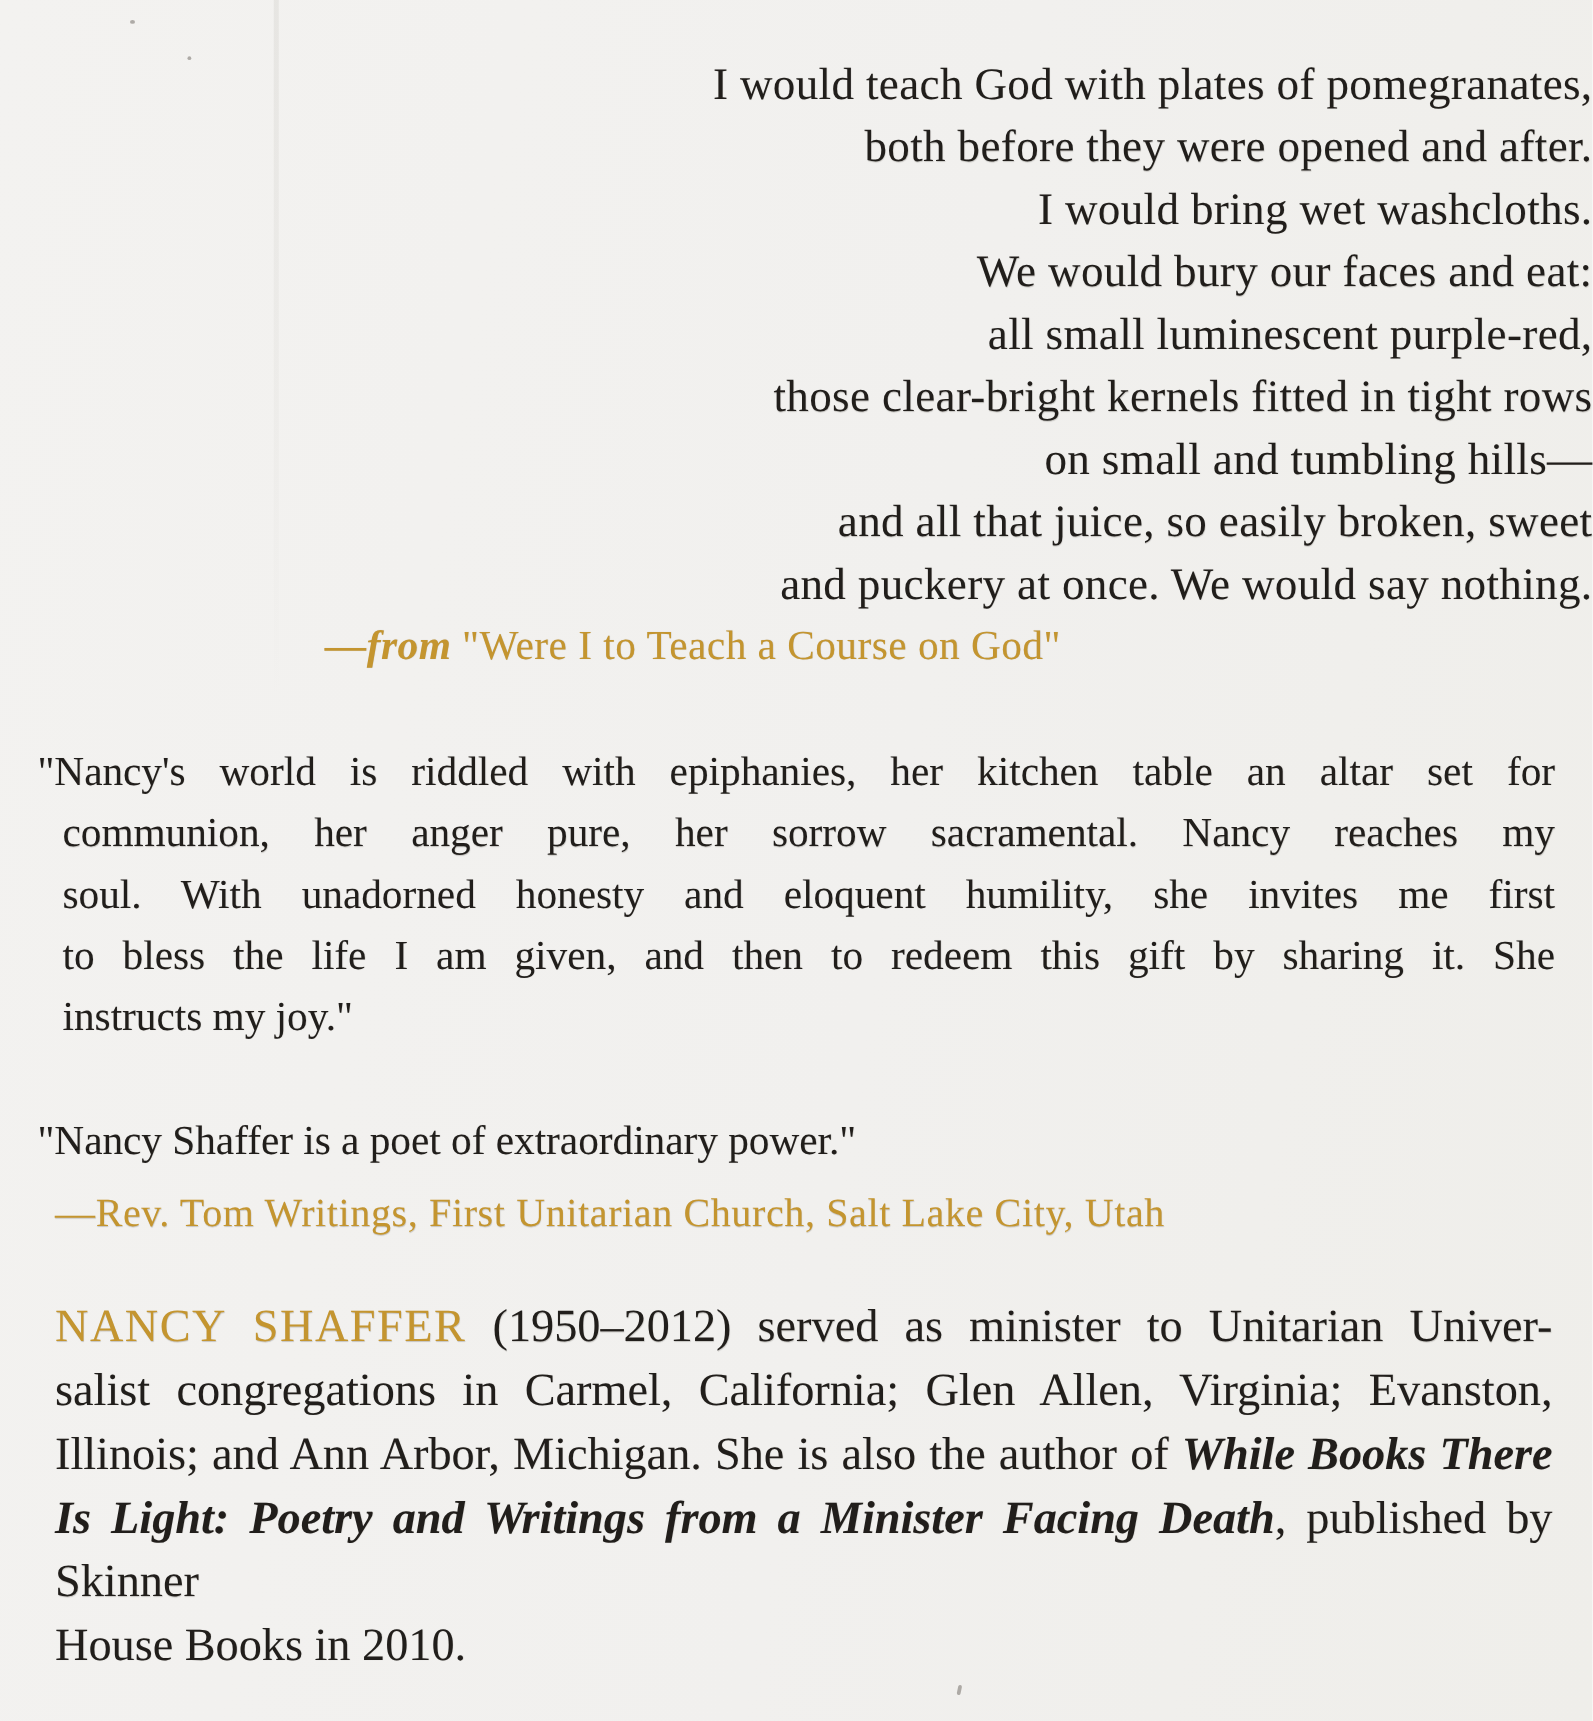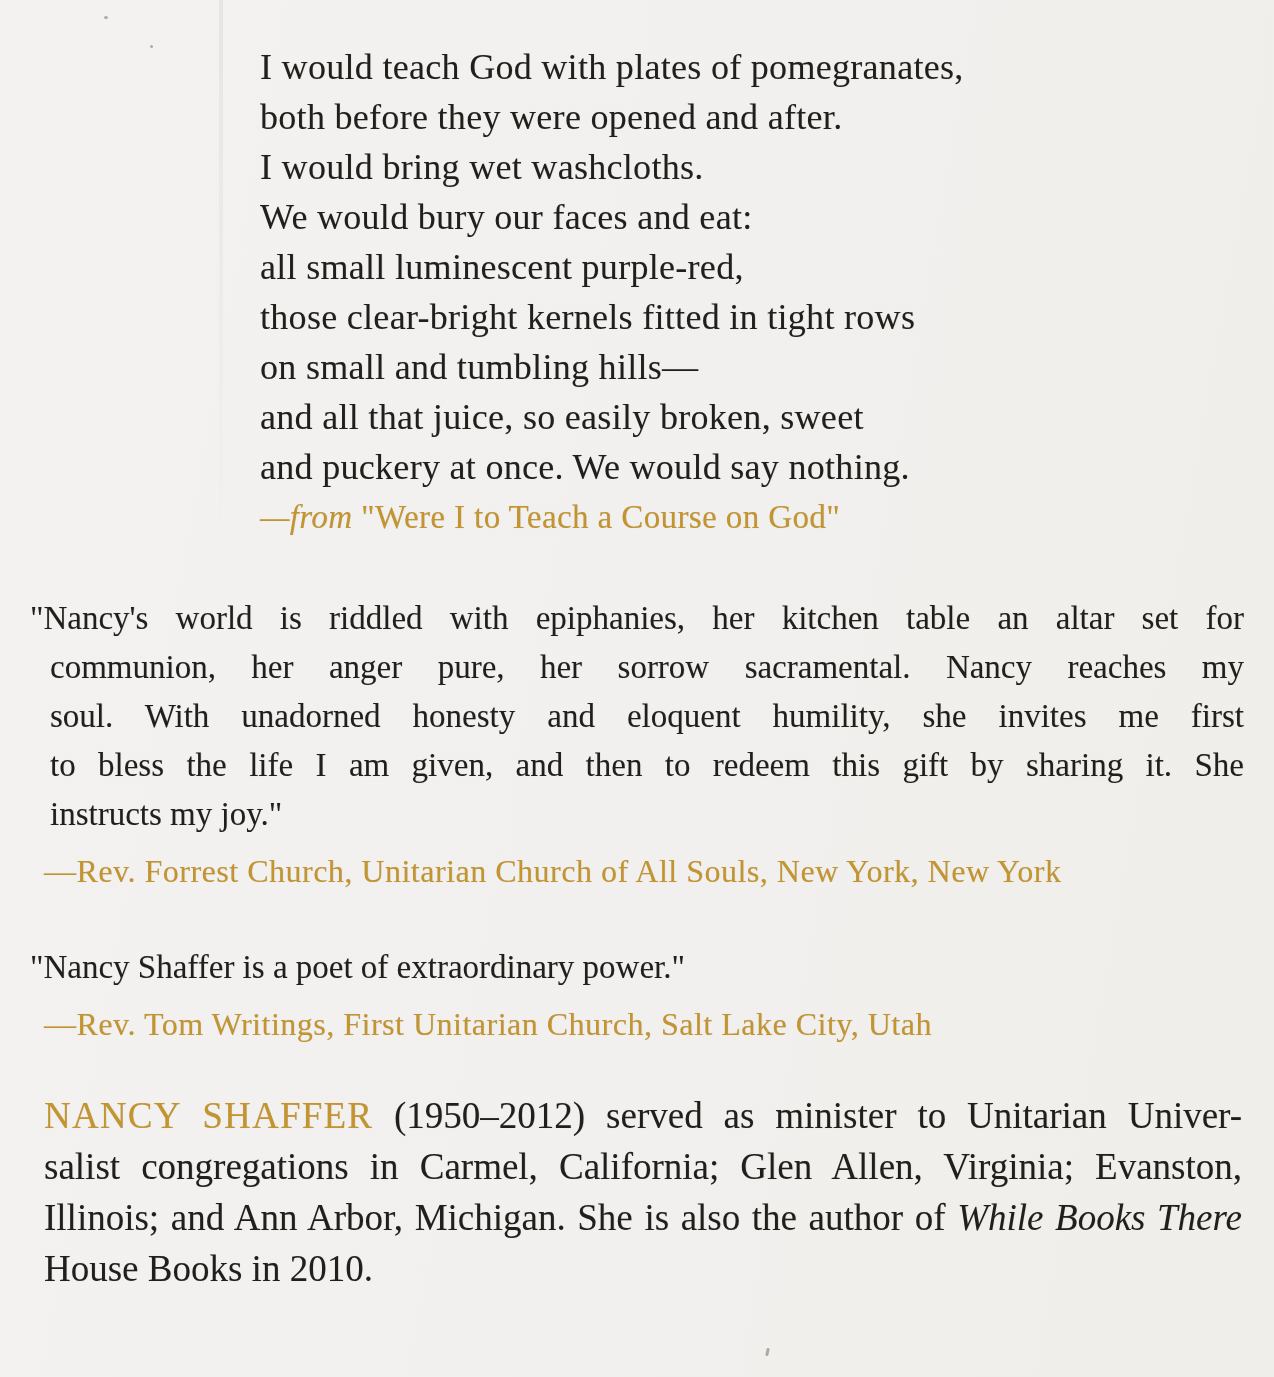--- a/index.html
+++ b/index.html
@@ -13,21 +13,21 @@
   }
   .page{
     position:relative;
     width:100%;height:100%;
     padding-top:42px;
     box-sizing:border-box;
     text-shadow:0.3px 0.3px 0.7px rgba(45,40,33,0.22);
   }
   
   .poem{margin-left:260px;font-size:36px;line-height:50px;letter-spacing:0.3px;}
-  .pline{white-space:nowrap;}
+  .pline{white-space:nowrap;text-align:right;}
   .pattr{color:var(--gold);font-size:33px;letter-spacing:0.4px;}
   
   .quote{
     margin:52px 30px 0 50px;
     font-size:33px;line-height:49px;
   }
   .qline{text-align:justify;}
   .jl{text-align-last:justify;}
   .qfirst{text-indent:-20px;}
   .attr{
@@ -36,21 +36,21 @@
     color:var(--gold);letter-spacing:0.5px;
     white-space:nowrap;
   }
   .q2{margin-top:50px;}
   
   .bio{
     margin:44px 32px 0 44px;
     font-size:37px;line-height:51px;
   }
   .bline{text-align:justify;}
-  .it{font-style:italic;}
+  .it{font-style:italic;font-weight:bold;}
   .gold{color:var(--gold);}
   .caps{letter-spacing:1.2px;}
   
   .crease{
     position:absolute;left:219px;top:0;width:4px;height:560px;
     background:linear-gradient(to bottom,rgba(168,165,156,0.16),rgba(168,165,156,0));
     pointer-events:none;
   }
   .speck{position:absolute;background:rgba(90,85,78,0.45);border-radius:50%;pointer-events:none;}
   .speck1{left:104px;top:16px;width:4px;height:3px;}
@@ -80,27 +80,27 @@
     <div class="pattr"><span class="it">—from</span><span> "Were I to Teach a Course on God"</span></div>
   </div>
 
   <div class="quote">
     <div class="qline jl qfirst">"Nancy's world is riddled with epiphanies, her kitchen table an altar set for</div>
     <div class="qline jl">communion, her anger pure, her sorrow sacramental. Nancy reaches my</div>
     <div class="qline jl">soul. With unadorned honesty and eloquent humility, she invites me first</div>
     <div class="qline jl">to bless the life I am given, and then to redeem this gift by sharing it. She</div>
     <div class="qline">instructs my joy."</div>
   </div>
-  <div class="attr">—Rev. Forrest Church, Unitarian Church of All Souls, New York, New York</div>
 
   <div class="quote q2">
     <div class="qline qfirst">"Nancy Shaffer is a poet of extraordinary power."</div>
   </div>
   <div class="attr">—Rev. Tom Writings, First Unitarian Church, Salt Lake City, Utah</div>
 
   <div class="bio">
     <div class="bline jl"><span class="gold caps">NANCY SHAFFER</span><span> (1950–2012) served as minister to Unitarian Univer-</span></div>
     <div class="bline jl">salist congregations in Carmel, California; Glen Allen, Virginia; Evanston,</div>
     <div class="bline jl"><span>Illinois; and Ann Arbor, Michigan. She is also the author of </span><span class="it">While Books There</span></div>
+    <div class="bline jl"><span class="it">Is Light: Poetry and Writings from a Minister Facing Death</span><span>, published by Skinner</span></div>
     <div class="bline">House Books in 2010.</div>
   </div>
 
 </div>
 
 </body></html>

